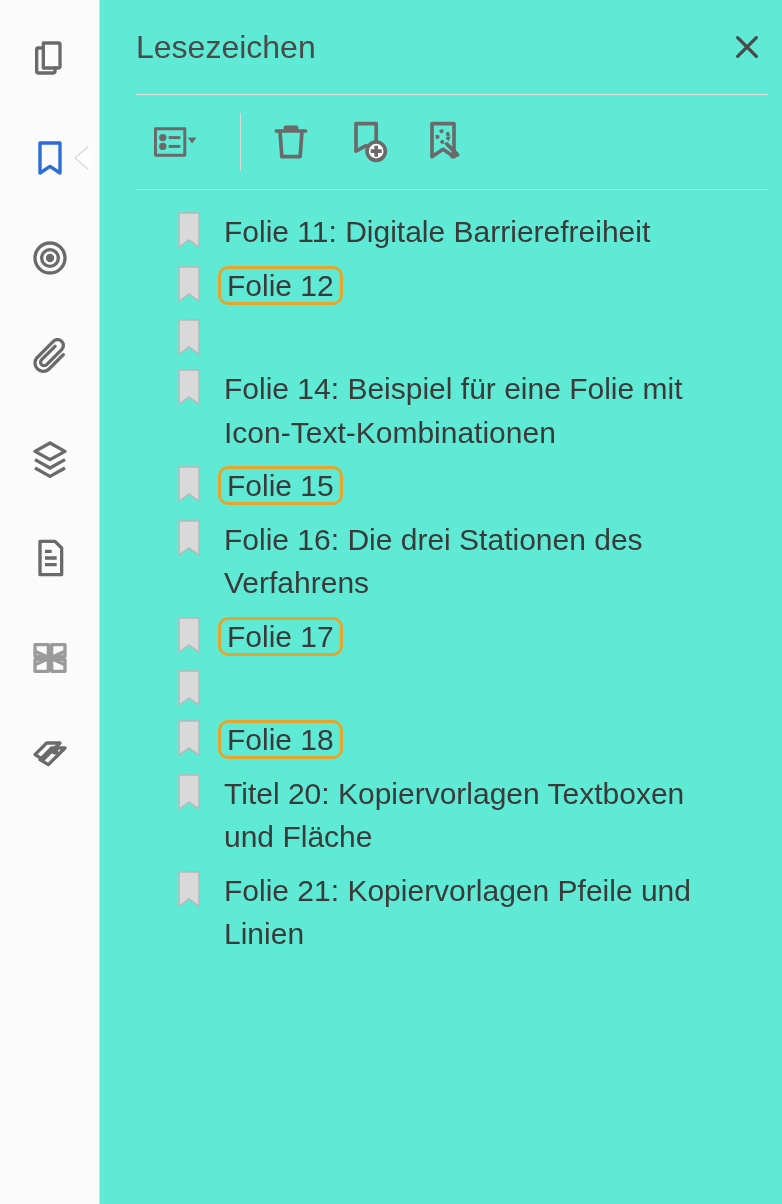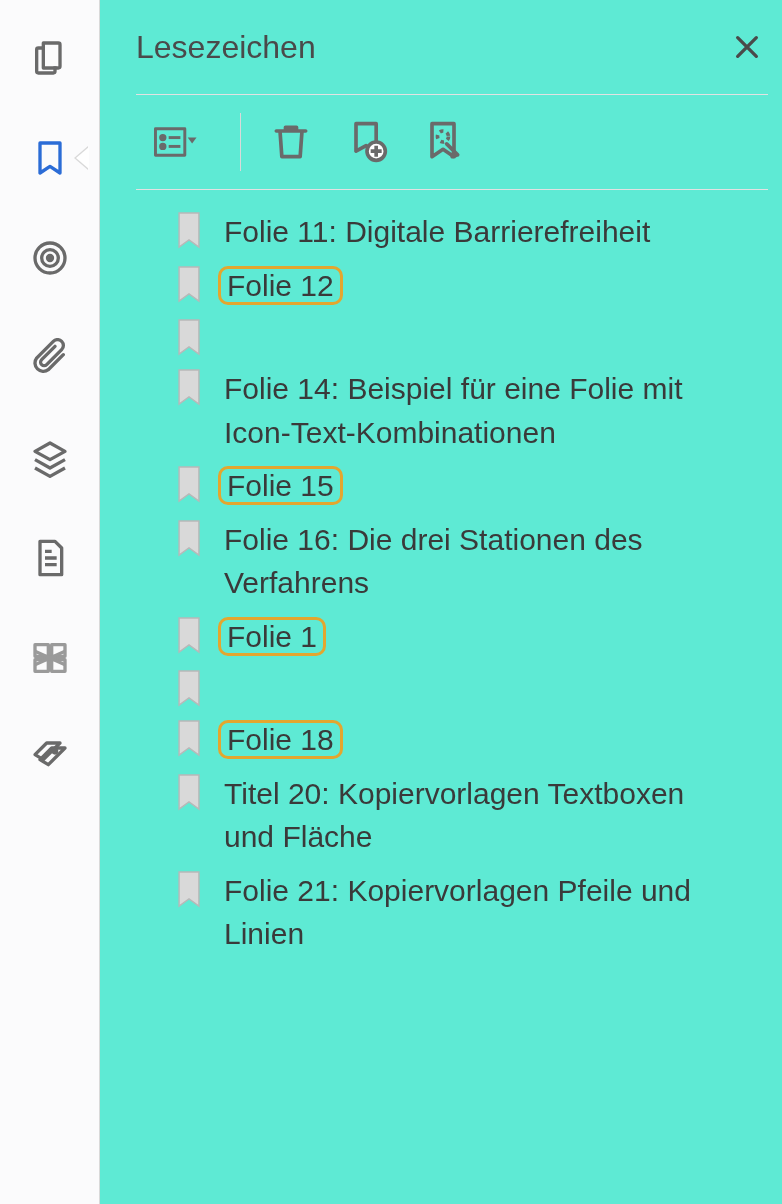--- a/index.html
+++ b/index.html
@@ -265,21 +265,21 @@
       <div class="item">
         <div class="bm-icon"><svg viewBox="0 0 24 28" fill="#d9d9d9" stroke="#b8b8b8" stroke-width="1">
             <path d="M5 2h14v24l-7-5-7 5z"></path>
           </svg></div>
         <div class="label">Folie 16: Die drei Stationen des Verfahrens</div>
       </div>
       <div class="item">
         <div class="bm-icon"><svg viewBox="0 0 24 28" fill="#d9d9d9" stroke="#b8b8b8" stroke-width="1">
             <path d="M5 2h14v24l-7-5-7 5z"></path>
           </svg></div>
-        <div class="label"><span class="hl">Folie 1</span></div>
+        <div class="label"><span class="hl">Folie 17</span></div>
       </div>
       <div class="item">
         <div class="bm-icon"><svg viewBox="0 0 24 28" fill="#d9d9d9" stroke="#b8b8b8" stroke-width="1">
             <path d="M5 2h14v24l-7-5-7 5z"></path>
           </svg></div>
       </div>
       <div class="item">
         <div class="bm-icon"><svg viewBox="0 0 24 28" fill="#d9d9d9" stroke="#b8b8b8" stroke-width="1">
             <path d="M5 2h14v24l-7-5-7 5z"></path>
           </svg></div>

